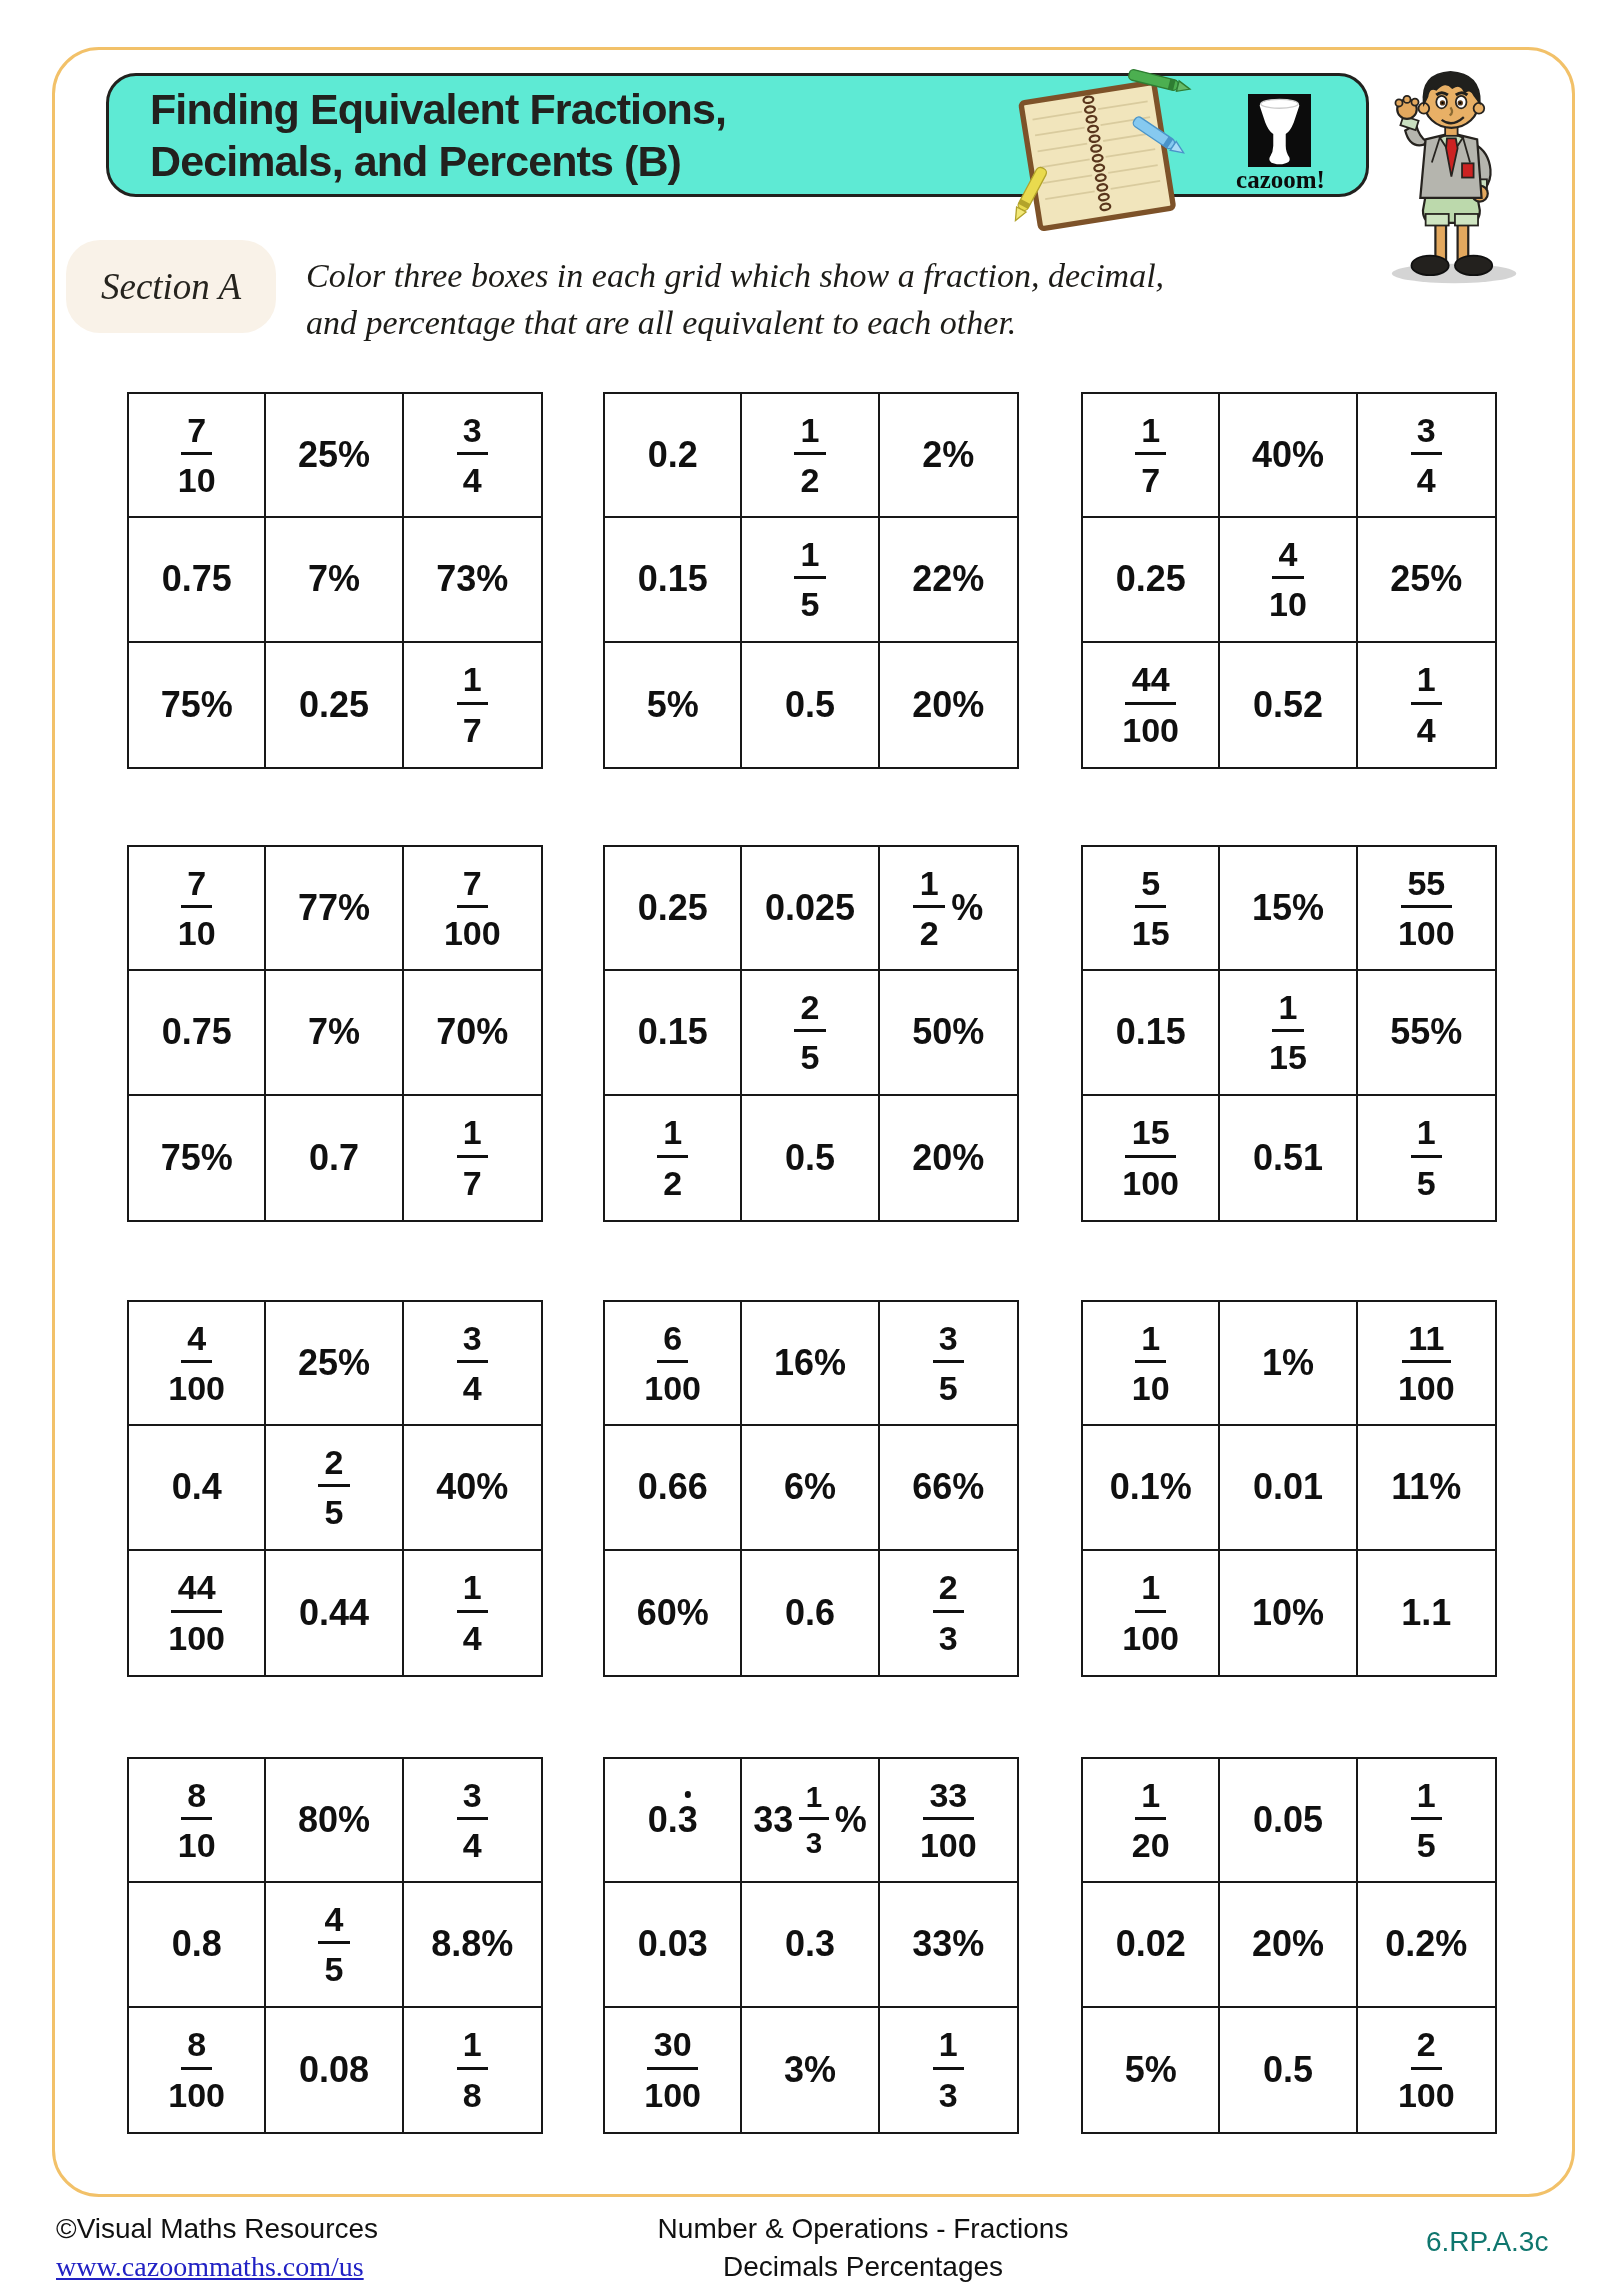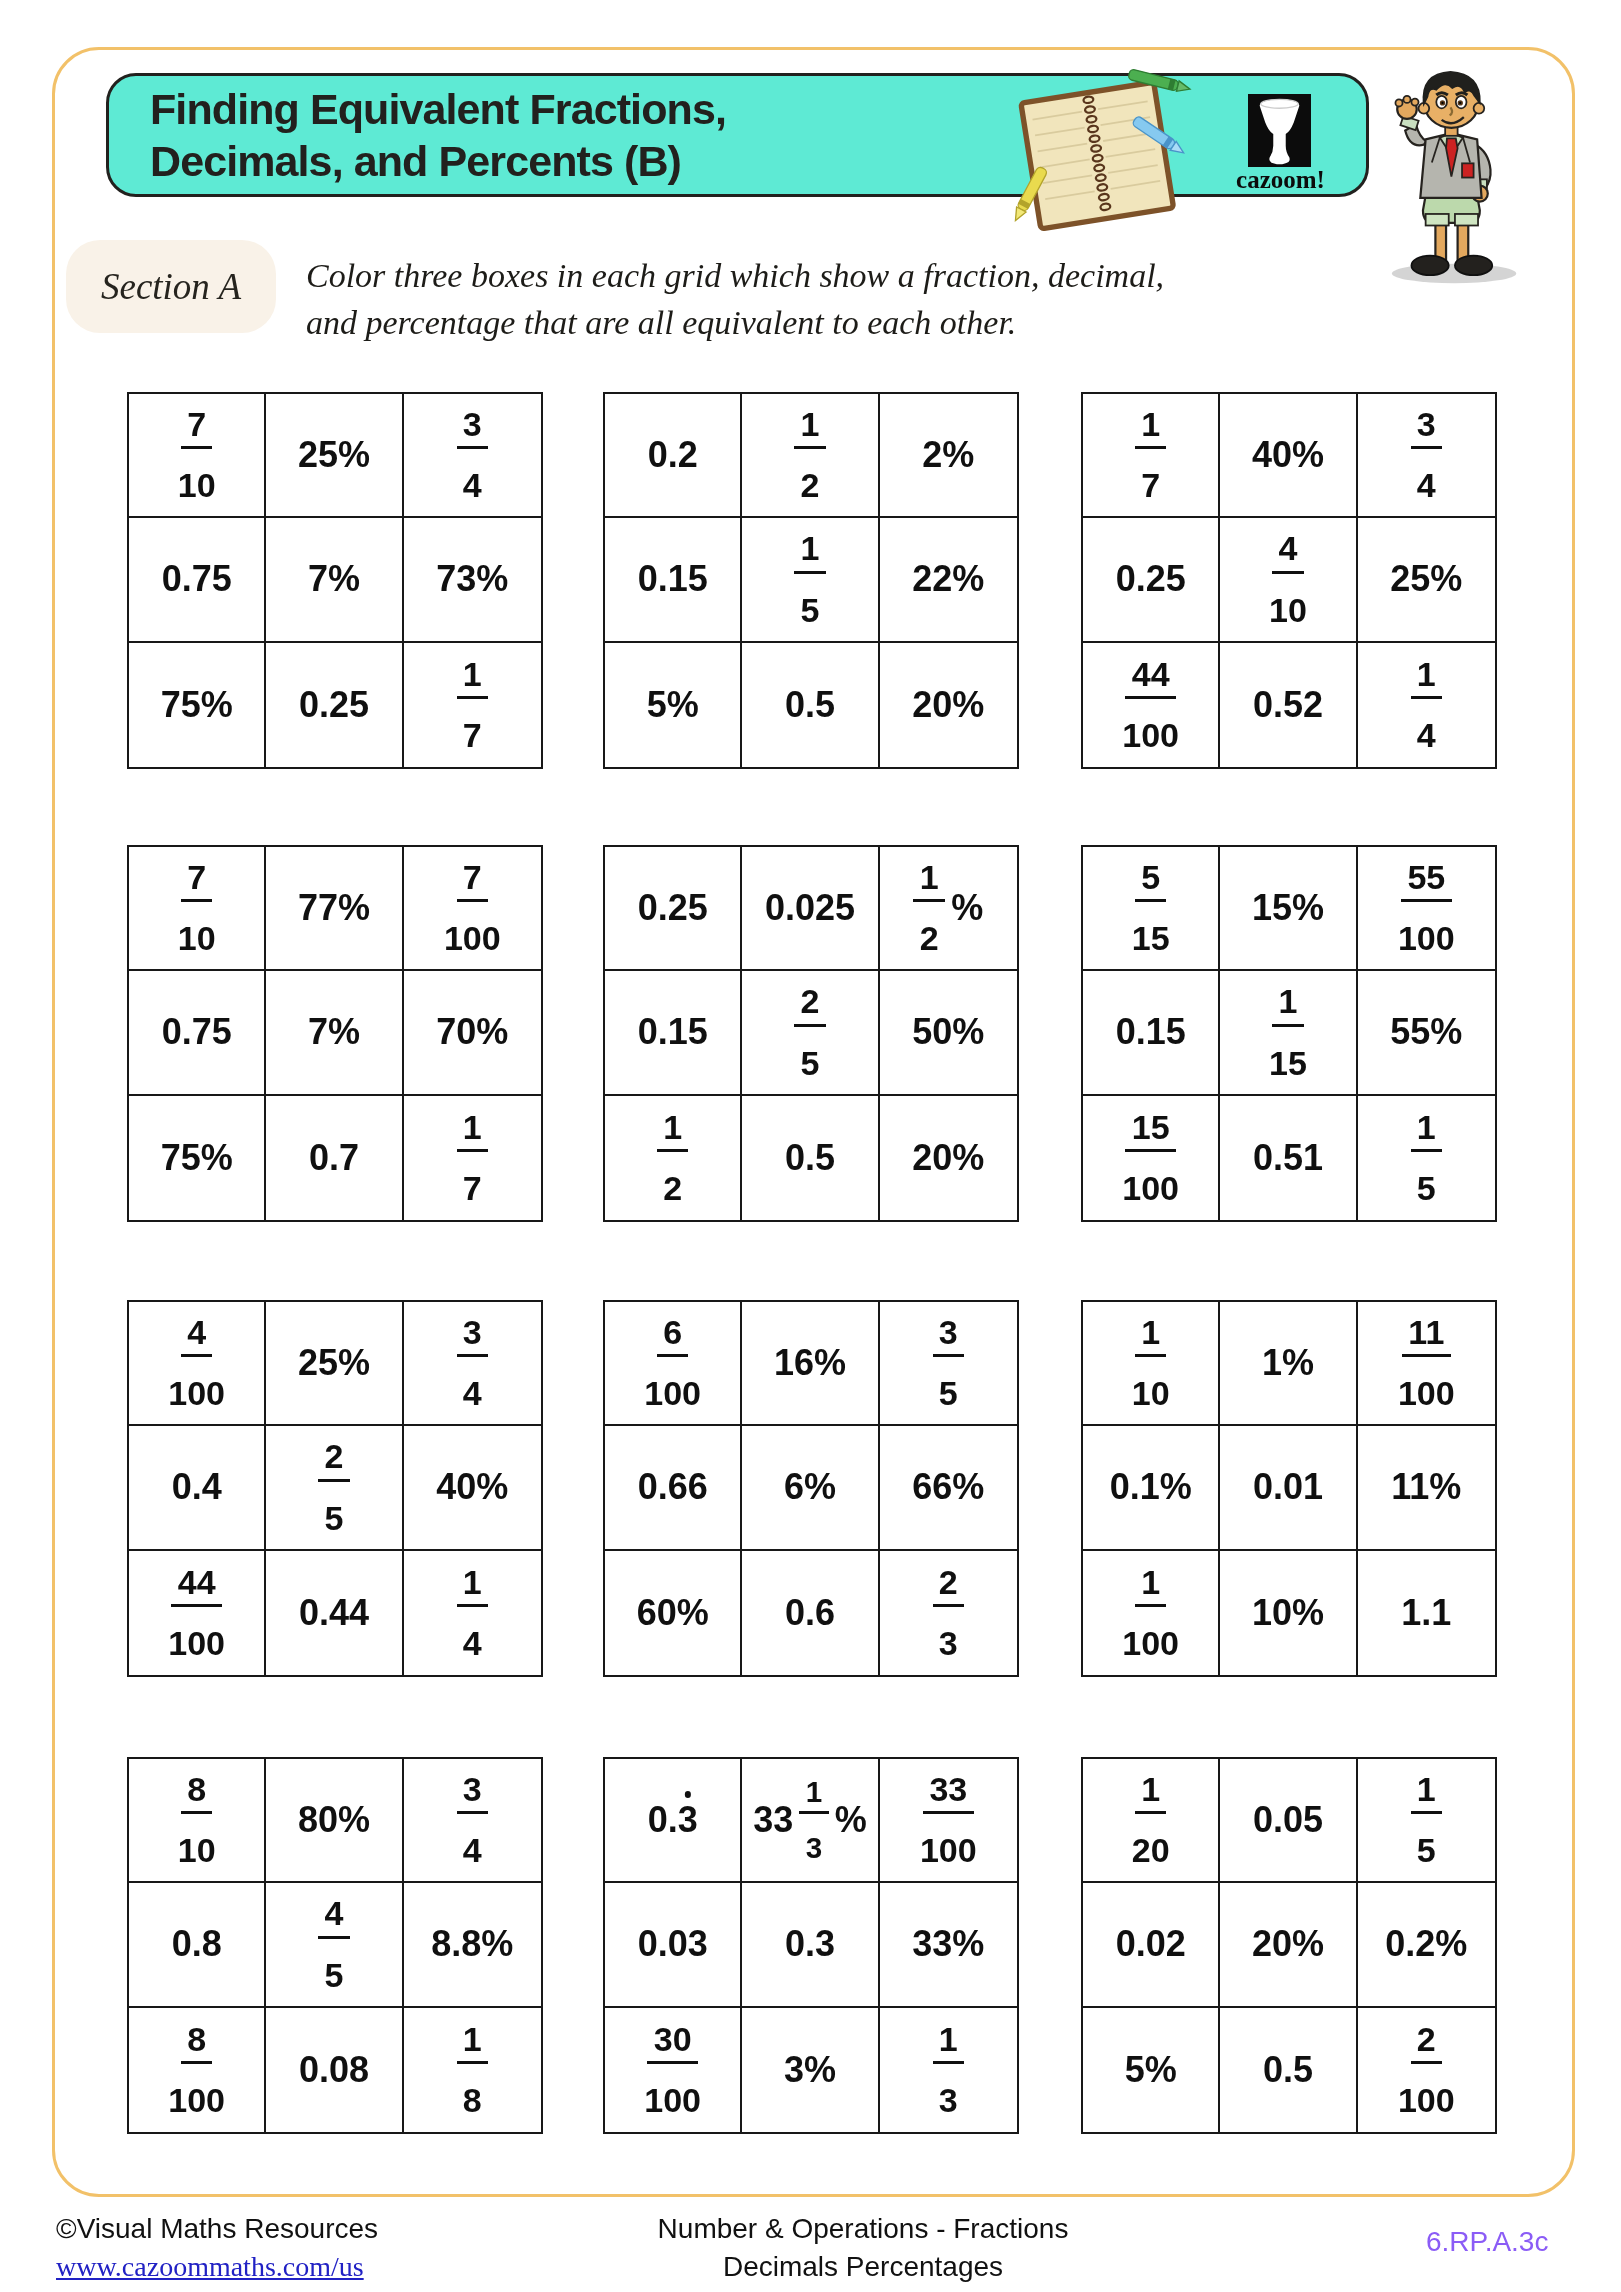--- a/index.html
+++ b/index.html
@@ -31,34 +31,34 @@
   
   .grid{position:absolute;width:416px;height:377px;box-sizing:border-box;background:#fff;
     border:2.7px solid #181818;display:grid;grid-template-columns:repeat(3,1fr);grid-template-rows:repeat(3,1fr);}
   .cell{display:flex;align-items:center;justify-content:center;box-sizing:border-box;
     border-right:2.7px solid #181818;border-bottom:2.7px solid #181818;
     font-weight:bold;font-size:36px;line-height:1;color:#101010;}
   .cell:nth-child(3n){border-right:none;}
   .cell:nth-child(n+7){border-bottom:none;}
   .frac{display:inline-flex;flex-direction:column;align-items:center;font-size:34px;line-height:1.08;}
   .fnum{border-bottom:3.6px solid #101010;padding:0 6.3px 3.6px;}
-  .fden{padding-top:18px;}
+  .fden{padding-top:7px;}
   .group{display:inline-flex;align-items:center;gap:6.3px;}
   .group .frac.small{font-size:29.6px;}
   .whole,.sfx{font-size:36px;}
   .rec{position:relative;display:inline-block;}
   .rec::after{content:"";position:absolute;left:50%;top:-10.7px;transform:translateX(-50%);
     width:6.3px;height:6.3px;border-radius:50%;background:#101010;}
 
   
   .footer-left{position:absolute;left:56px;top:2210px;font-size:28px;line-height:38px;color:#111;}
   .footer-link{color:#2121c4;text-decoration:underline;cursor:pointer;font-family:Liberation Serif, serif;}
   .footer-center{position:absolute;left:639px;top:2210px;width:448px;text-align:center;
     font-size:28px;line-height:38px;color:#111;}
-  .footer-code{position:absolute;left:1426px;top:2226px;font-size:28px;color:#8b5cf6;}
+  .footer-code{position:absolute;left:1426px;top:2226px;font-size:28px;color:#0f766e;}
 </style>
 </head>
 <body>
 
 <div class="page">
 
   <div class="outer-border"></div>
 
   <div class="title-box">
     <div class="title-text">

